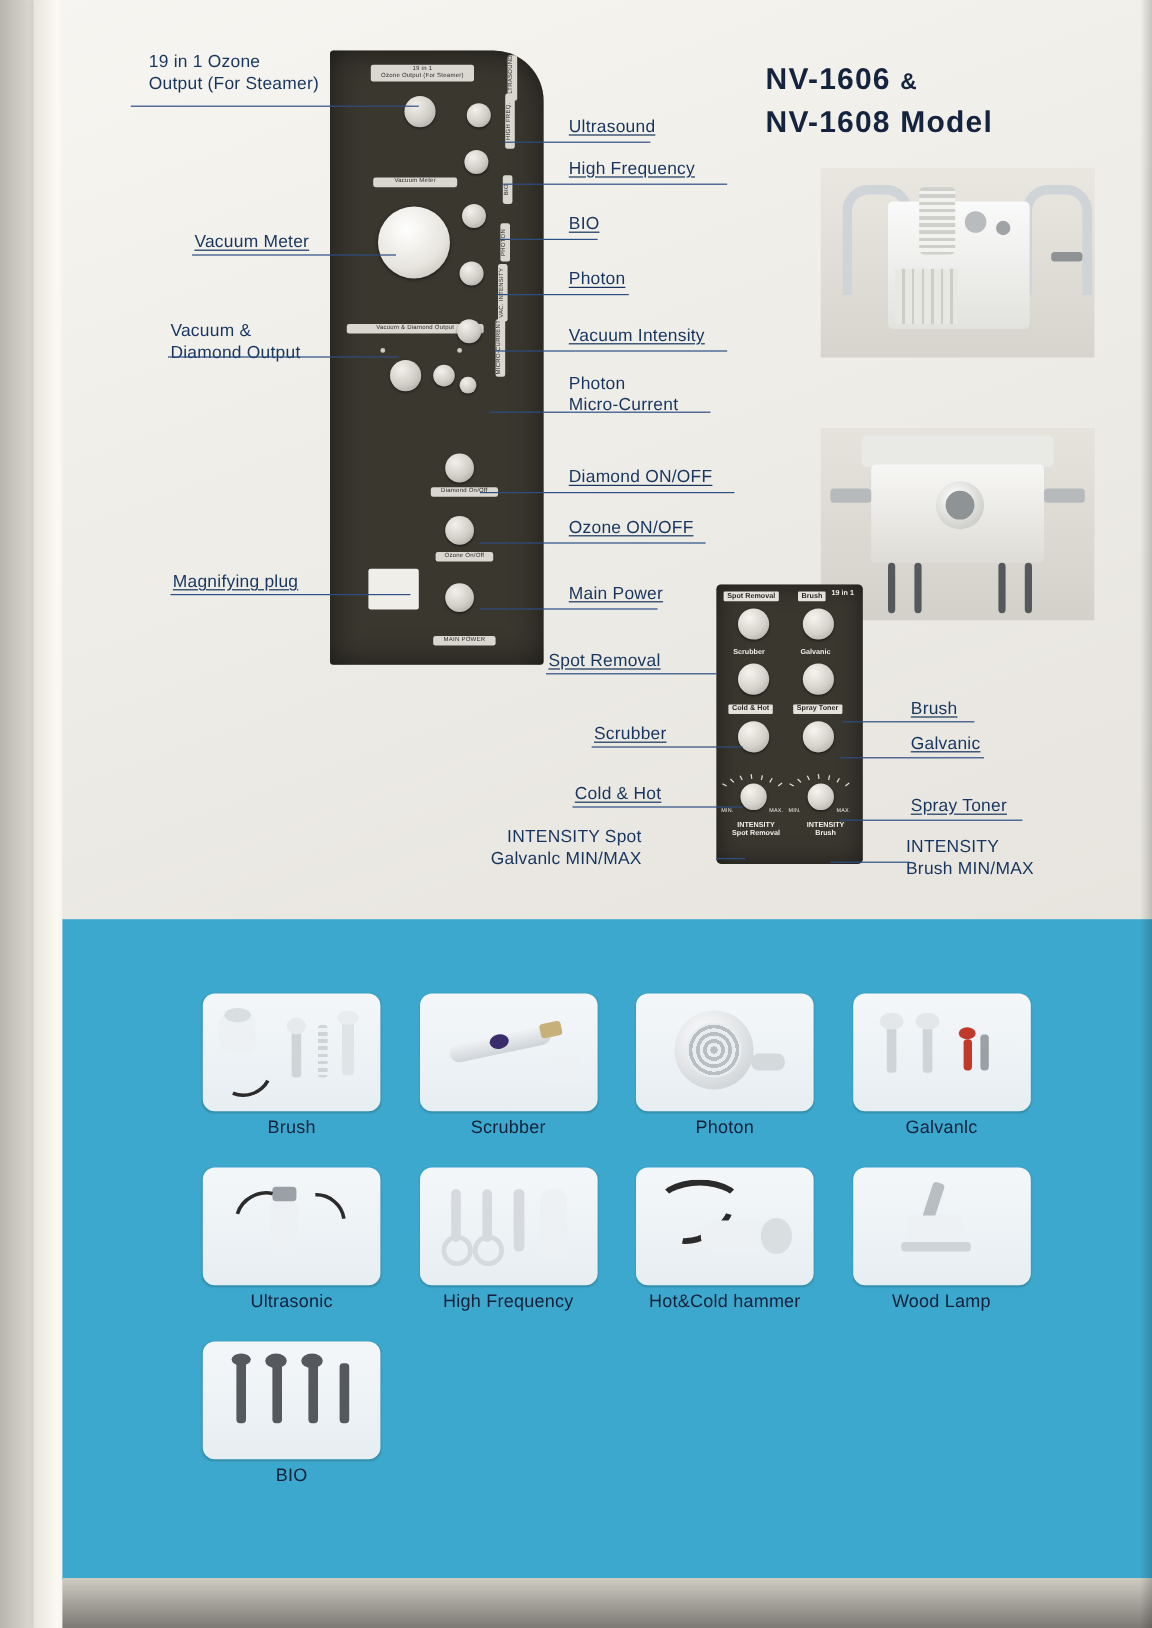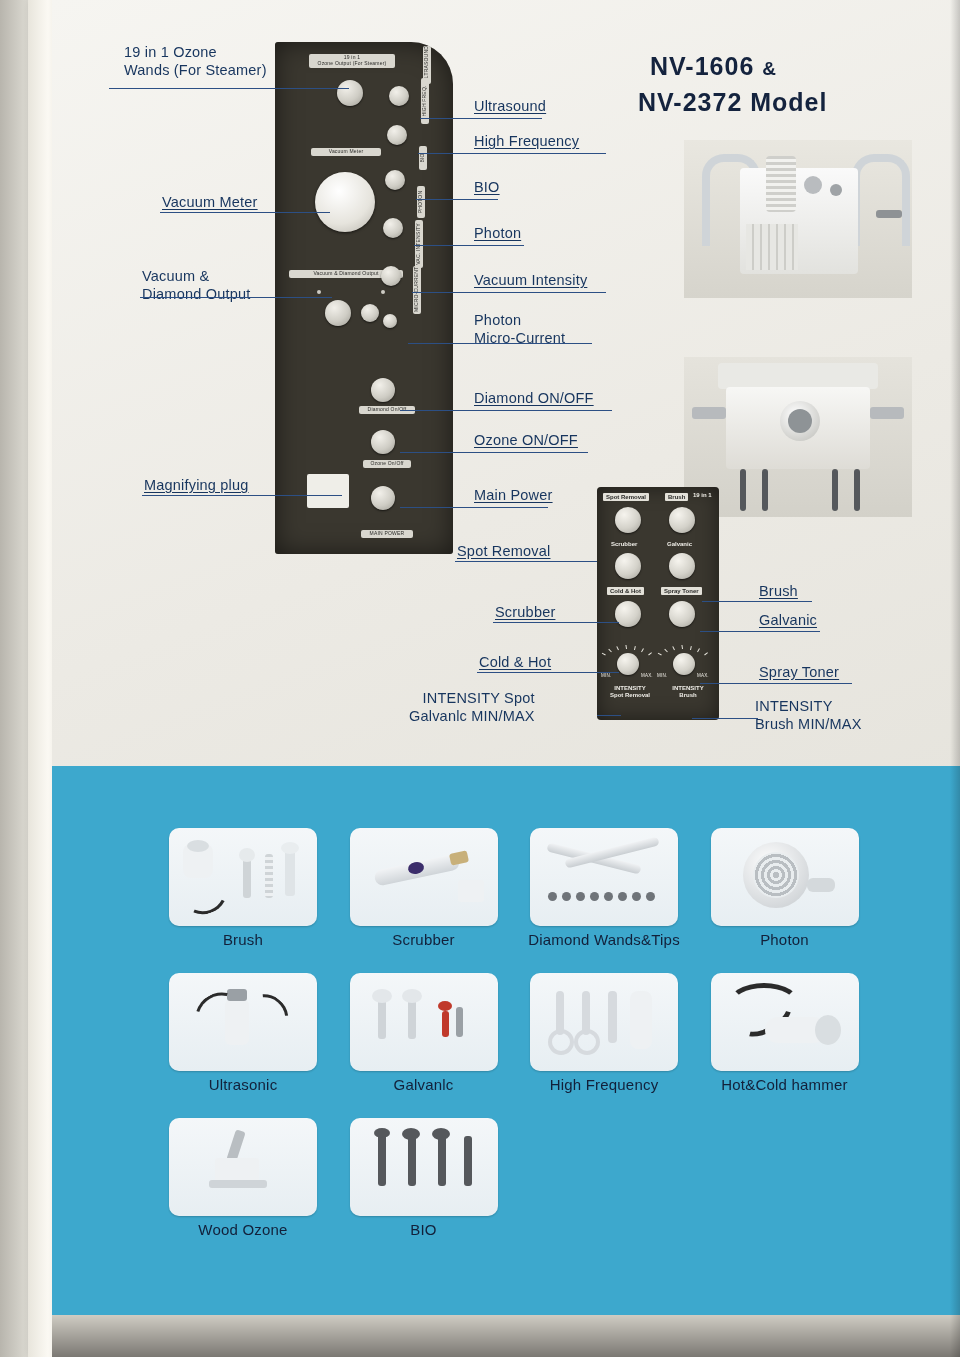--- a/index.html
+++ b/index.html
@@ -270,26 +270,26 @@
 
 <div id="photo">
 
   <div class="page-left-edge"></div>
   <div class="page-left-edge2"></div>
   <div class="page"></div>
   <div class="page-white"></div>
 
   <div class="diagram-area">
 
-    <div class="title" style="left:598px; top:52px;text-align:center;">
+    <div class="title" style="left:586px; top:52px;text-align:center;">
       <span>NV-1606</span>
       <small>&amp;</small>
     </div>
     <div class="title" style="left:586px; top:88px;">
-      <span>NV-2372 Model</span>
+      <span>NV-1608 Model</span>
     </div>
 
     <div class="machine-photo mp1">
       <div class="art" style="left:0;top:0;width:228px;height:158px;background:linear-gradient(180deg,#e9e7e0 0%,#d6d4cc 100%);"></div>
       <div class="art" style="left:18px;top:14px;width:42px;height:84px;border:8px solid #cfd4d8;border-radius:22px 22px 0 0;border-bottom:none;"></div>
       <div class="art" style="left:168px;top:14px;width:42px;height:84px;border:8px solid #cfd4d8;border-radius:22px 22px 0 0;border-bottom:none;"></div>
       <div class="art" style="left:56px;top:28px;width:118px;height:106px;background:linear-gradient(180deg,#fafafa 0%, #e2e2de 100%);border-radius:4px;"></div>
       <div class="art" style="left:82px;top:16px;width:30px;height:56px;background:repeating-linear-gradient(180deg,#cfcfcb 0 3px,#f2f2ef 3px 6px);border-radius:4px;"></div>
       <div class="circ" style="left:120px;top:36px;width:18px;height:18px;background:#b9bcbf;"></div>
       <div class="circ" style="left:146px;top:44px;width:12px;height:12px;background:#9fa3a6;"></div>
@@ -344,21 +344,21 @@
       <div class="panel-tag" style="left:88px; top:418px; width:44px;">Ozone On/Off</div>
 
       <div class="mag-plug" style="left:32px; top:432px; width:42px; height:34px;"></div>
 
       <div class="knob" style="left:96px; top:444px; width:24px; height:24px;"></div>
       <div class="panel-tag" style="left:86px; top:488px; width:48px;">MAIN POWER</div>
     </div>
 
     <div class="lbl" style="left:72px; top:44px;">
       <span class="u">19 in 1 Ozone</span><br>
-      <span class="u">Wands (For Steamer)</span>
+      <span class="u">Output (For Steamer)</span>
     </div>
     <div class="leader" style="left:57px; top:88px; width:240px;"></div>
 
     <div class="lbl u" style="left:110px; top:194px;">Vacuum Meter</div>
     <div class="leader" style="left:108px; top:212px; width:170px;"></div>
 
     <div class="lbl" style="left:90px; top:268px;">
       <span class="u">Vacuum &amp;</span><br>
       <span class="u">Diamond Output</span>
     </div>
@@ -497,68 +497,53 @@
     <div class="cell">
       <div class="thumb">
         <div class="rod" style="left:24px;top:34px;width:86px;height:16px;background:linear-gradient(180deg,#f2f4f6,#cfd4d8);border-radius:8px;transform:rotate(-12deg);"></div>
         <div class="circ" style="left:58px;top:34px;width:16px;height:12px;background:#3b2d6b;transform:rotate(-12deg);"></div>
         <div class="rod" style="left:100px;top:24px;width:18px;height:12px;background:#c8b07a;transform:rotate(-12deg);"></div>
         <div class="rod white" style="left:108px;top:52px;width:26px;height:22px;"></div>
       </div>
       <div class="cap">Scrubber</div>
     </div>
 
-    <div class="cell">
-      <div class="thumb">
-        <div class="rod" style="left:16px;top:26px;width:96px;height:9px;background:linear-gradient(180deg,#f0f2f4,#c9ced2);border-radius:5px;transform:rotate(14deg);"></div>
-        <div class="rod" style="left:34px;top:20px;width:96px;height:9px;background:linear-gradient(180deg,#f0f2f4,#c9ced2);border-radius:5px;transform:rotate(-14deg);"></div>
-        <div class="circ" style="left:18px;top:64px;width:9px;height:9px;background:#6f7479;"></div>
-        <div class="circ" style="left:32px;top:64px;width:9px;height:9px;background:#6f7479;"></div>
-        <div class="circ" style="left:46px;top:64px;width:9px;height:9px;background:#6f7479;"></div>
-        <div class="circ" style="left:60px;top:64px;width:9px;height:9px;background:#6f7479;"></div>
-        <div class="circ" style="left:74px;top:64px;width:9px;height:9px;background:#6f7479;"></div>
-        <div class="circ" style="left:88px;top:64px;width:9px;height:9px;background:#6f7479;"></div>
-        <div class="circ" style="left:102px;top:64px;width:9px;height:9px;background:#6f7479;"></div>
-        <div class="circ" style="left:116px;top:64px;width:9px;height:9px;background:#6f7479;"></div>
-      </div>
-      <div class="cap">Diamond Wands&amp;Tips</div>
-    </div>
 
     <div class="cell">
       <div class="thumb">
         <div class="circ" style="left:32px;top:14px;width:66px;height:66px;background:radial-gradient(circle at 40% 34%,#ffffff,#c4c9cd);"></div>
         <div class="circ" style="left:42px;top:24px;width:46px;height:46px;background:repeating-radial-gradient(circle,#b9bec2 0 3px,#e9edef 3px 6px);"></div>
         <div class="rod" style="left:96px;top:50px;width:28px;height:14px;background:#d4d9dc;border-radius:6px;"></div>
       </div>
       <div class="cap">Photon</div>
-    </div>
-
-    <div class="cell">
-      <div class="thumb">
-        <div class="rod white" style="left:56px;top:26px;width:24px;height:46px;border-radius:6px;"></div>
-        <div class="rod" style="left:58px;top:16px;width:20px;height:12px;background:#9aa0a5;"></div>
-        <div class="wire" style="left:26px;top:20px;width:44px;height:40px;border-width:3px;transform:rotate(-30deg);"></div>
-        <div class="wire" style="left:74px;top:22px;width:40px;height:36px;border-width:3px;transform:rotate(40deg);"></div>
-      </div>
-      <div class="cap">Ultrasonic</div>
     </div>
 
     <div class="cell">
       <div class="thumb">
         <div class="rod" style="left:28px;top:26px;width:8px;height:40px;background:#cfd4d8;"></div>
         <div class="circ" style="left:22px;top:16px;width:20px;height:14px;background:#e3e7ea;"></div>
         <div class="rod" style="left:58px;top:26px;width:8px;height:40px;background:#cfd4d8;"></div>
         <div class="circ" style="left:52px;top:16px;width:20px;height:14px;background:#e3e7ea;"></div>
         <div class="rod red" style="left:92px;top:38px;width:7px;height:26px;"></div>
         <div class="rod" style="left:106px;top:34px;width:7px;height:30px;background:#9aa0a5;"></div>
         <div class="circ" style="left:88px;top:28px;width:14px;height:10px;background:#c0392b;"></div>
       </div>
       <div class="cap">Galvanlc</div>
     </div>
 
+    <div class="cell">
+      <div class="thumb">
+        <div class="rod white" style="left:56px;top:26px;width:24px;height:46px;border-radius:6px;"></div>
+        <div class="rod" style="left:58px;top:16px;width:20px;height:12px;background:#9aa0a5;"></div>
+        <div class="wire" style="left:26px;top:20px;width:44px;height:40px;border-width:3px;transform:rotate(-30deg);"></div>
+        <div class="wire" style="left:74px;top:22px;width:40px;height:36px;border-width:3px;transform:rotate(40deg);"></div>
+      </div>
+      <div class="cap">Ultrasonic</div>
+    </div>
+
 
     <div class="cell">
       <div class="thumb">
         <div class="rod" style="left:26px;top:18px;width:8px;height:44px;background:#d6dade;border-radius:4px;"></div>
         <div class="circ" style="left:18px;top:56px;width:18px;height:18px;border:4px solid #d6dade;background:transparent;"></div>
         <div class="rod" style="left:52px;top:18px;width:8px;height:44px;background:#d6dade;border-radius:4px;"></div>
         <div class="circ" style="left:44px;top:56px;width:18px;height:18px;border:4px solid #d6dade;background:transparent;"></div>
         <div class="rod" style="left:78px;top:18px;width:9px;height:52px;background:#d6dade;border-radius:4px;"></div>
         <div class="rod white" style="left:100px;top:18px;width:22px;height:58px;border-radius:8px;"></div>
       </div>
@@ -574,21 +559,21 @@
       </div>
       <div class="cap">Hot&amp;Cold hammer</div>
     </div>
 
     <div class="cell">
       <div class="thumb">
         <div class="rod" style="left:62px;top:12px;width:10px;height:32px;background:#b9bec2;transform:rotate(18deg);"></div>
         <div class="rod white" style="left:46px;top:40px;width:44px;height:24px;border-radius:3px;"></div>
         <div class="rod" style="left:40px;top:62px;width:58px;height:8px;background:#cfd4d8;border-radius:3px;"></div>
       </div>
-      <div class="cap">Wood Ozone</div>
+      <div class="cap">Wood Lamp</div>
     </div>
 
     <div class="cell">
       <div class="thumb">
         <div class="rod dark" style="left:28px;top:16px;width:8px;height:52px;border-radius:3px;"></div>
         <div class="circ" style="left:24px;top:10px;width:16px;height:10px;background:#55585c;"></div>
         <div class="rod dark" style="left:58px;top:16px;width:8px;height:52px;border-radius:3px;"></div>
         <div class="circ" style="left:52px;top:10px;width:18px;height:12px;background:#55585c;"></div>
         <div class="rod dark" style="left:88px;top:16px;width:8px;height:52px;border-radius:3px;"></div>
         <div class="circ" style="left:82px;top:10px;width:18px;height:12px;background:#55585c;"></div>

